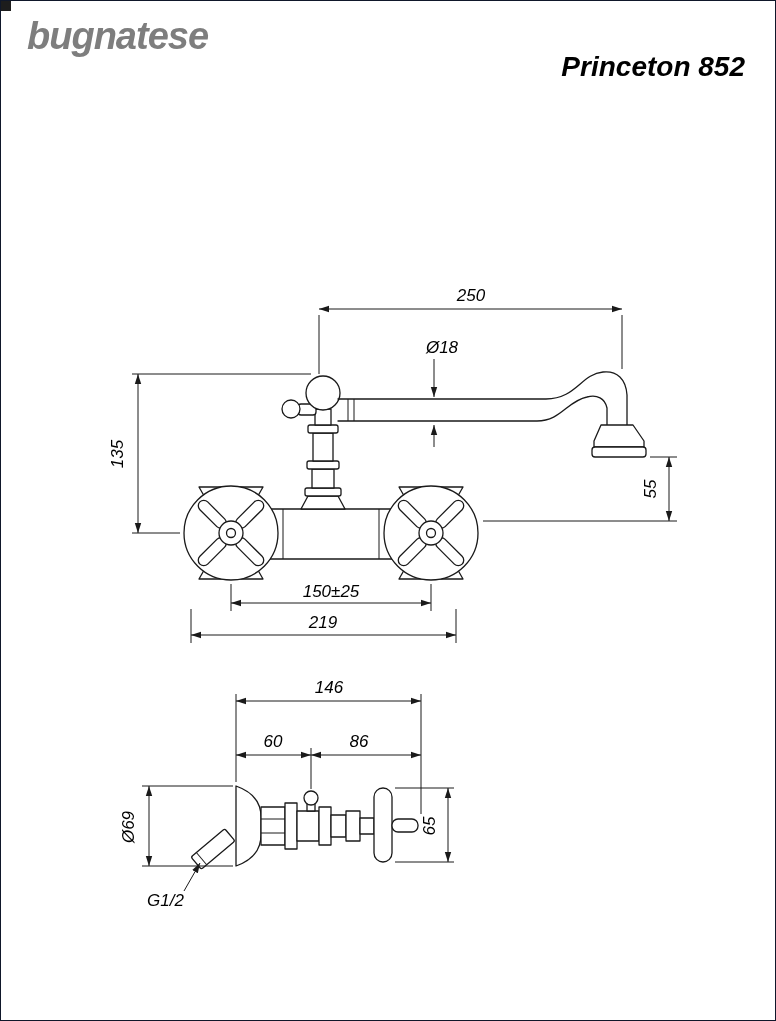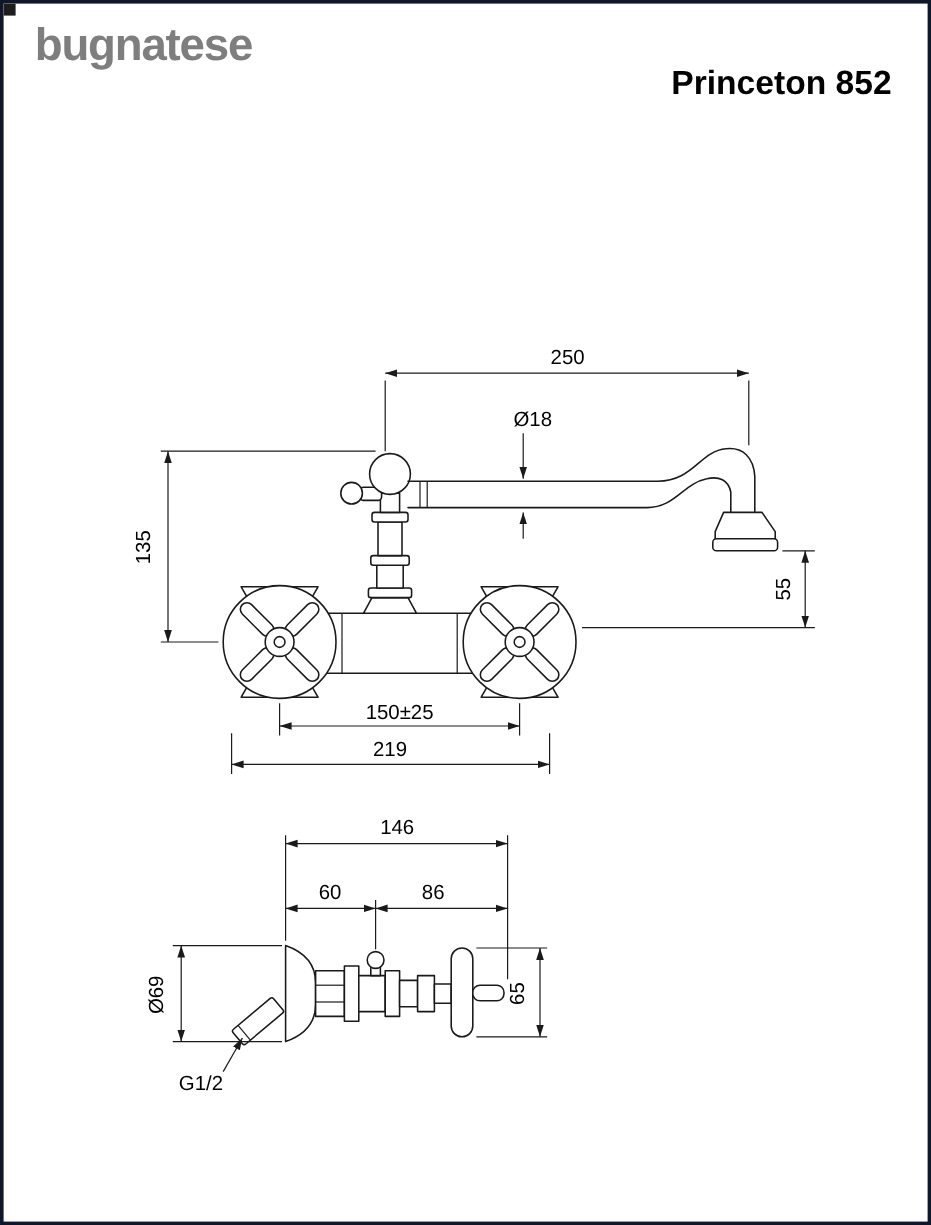--- a/index.html
+++ b/index.html
@@ -1,20 +1,21 @@
 <!DOCTYPE html>
 <html><head>
 <meta charset="utf-8">
 <style>
   *{box-sizing:border-box}
   html,body{margin:0;padding:0;background:#e9e9e9}
   .page{
     position:relative;width:776px;height:1021px;margin:0 auto;
-    background:#ffffff;border:3px solid #0f172a;overflow:hidden;
+    background:#ffffff;border:1px solid #0f172a;overflow:hidden;
     font-family:"Liberation Sans",sans-serif;
+    font-style:italic;
   }
   .corner-mark{position:absolute;top:0;left:0;width:10px;height:10px;background:#1d1d1d}
   .brand{
     position:absolute;top:14px;left:26px;
     font-size:38px;font-weight:bold;color:#7e7e7e;letter-spacing:-1px;
   }
   .product{
     position:absolute;top:50px;right:30px;
     font-size:28px;font-weight:600;color:#000;
   }

